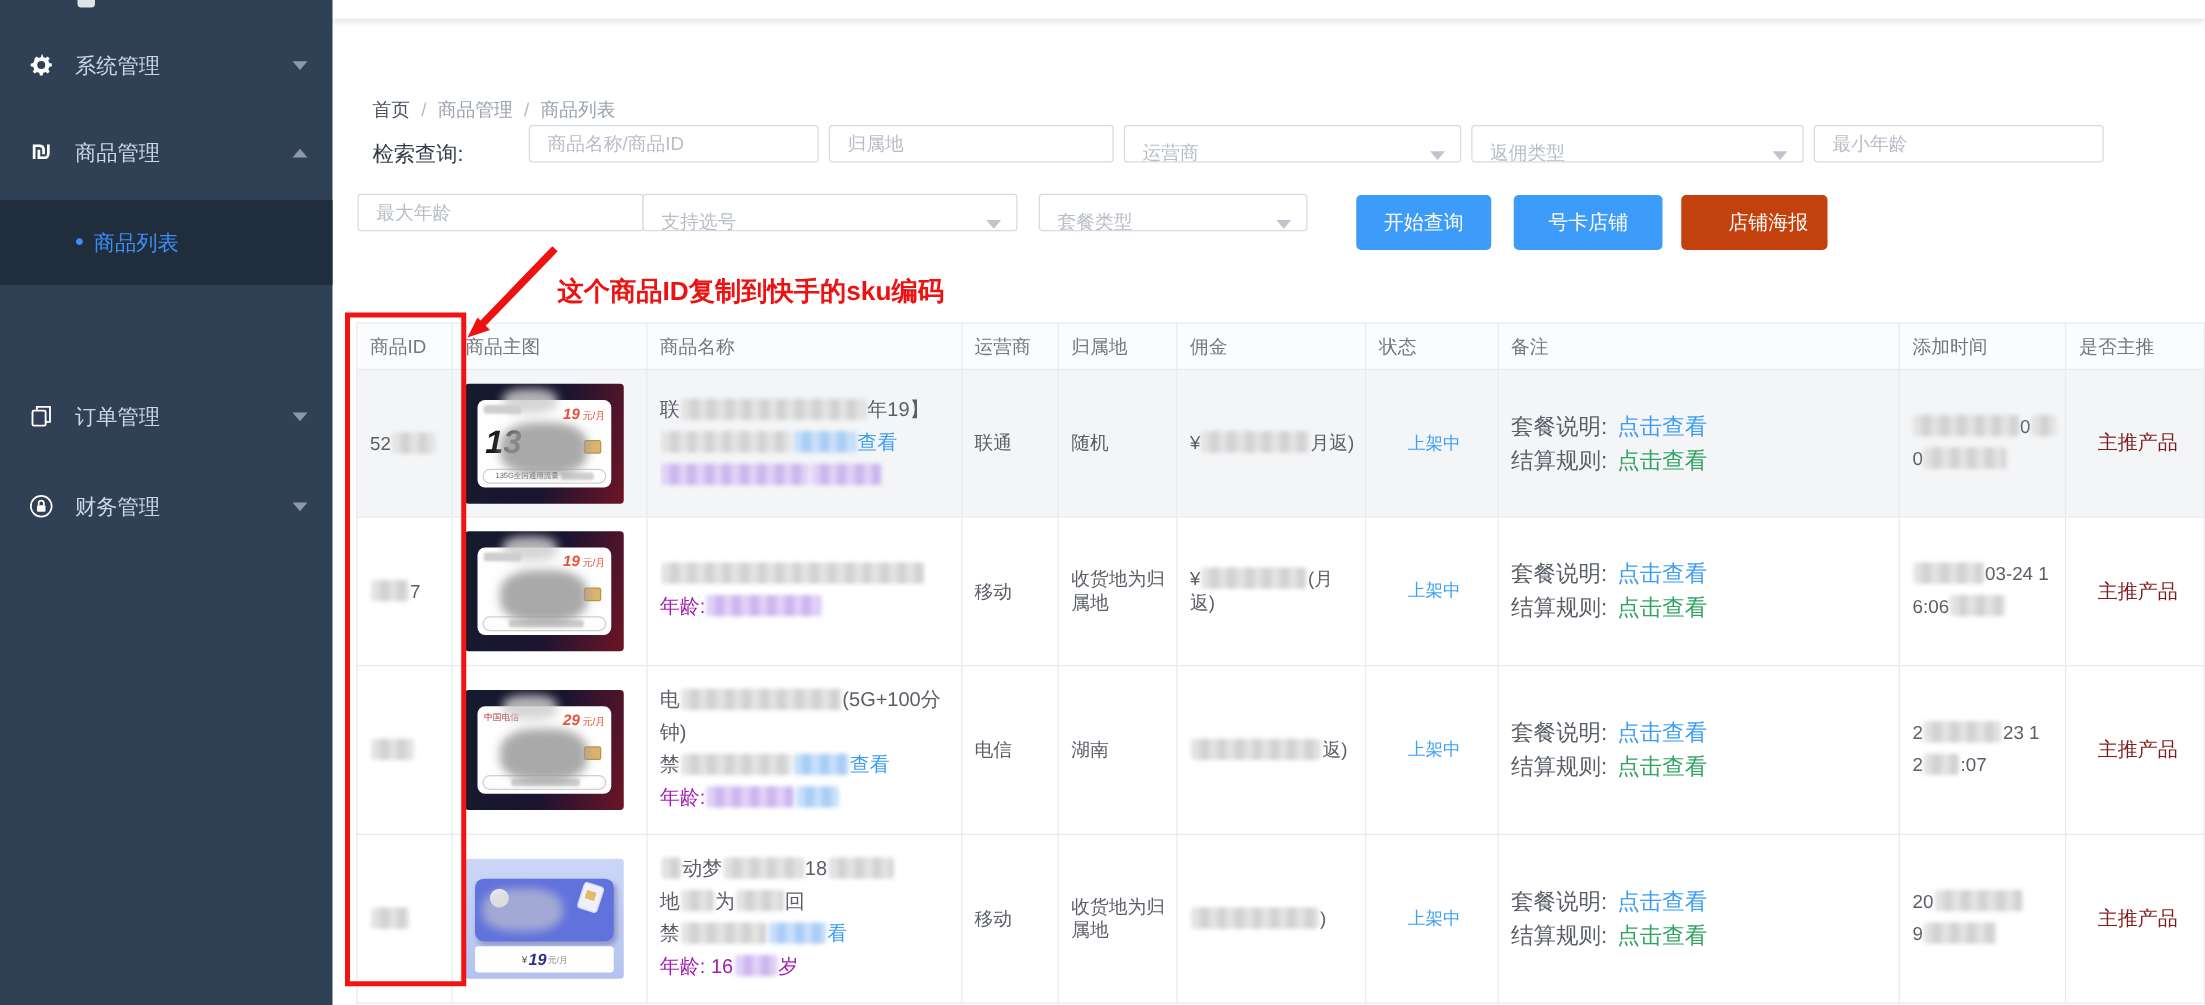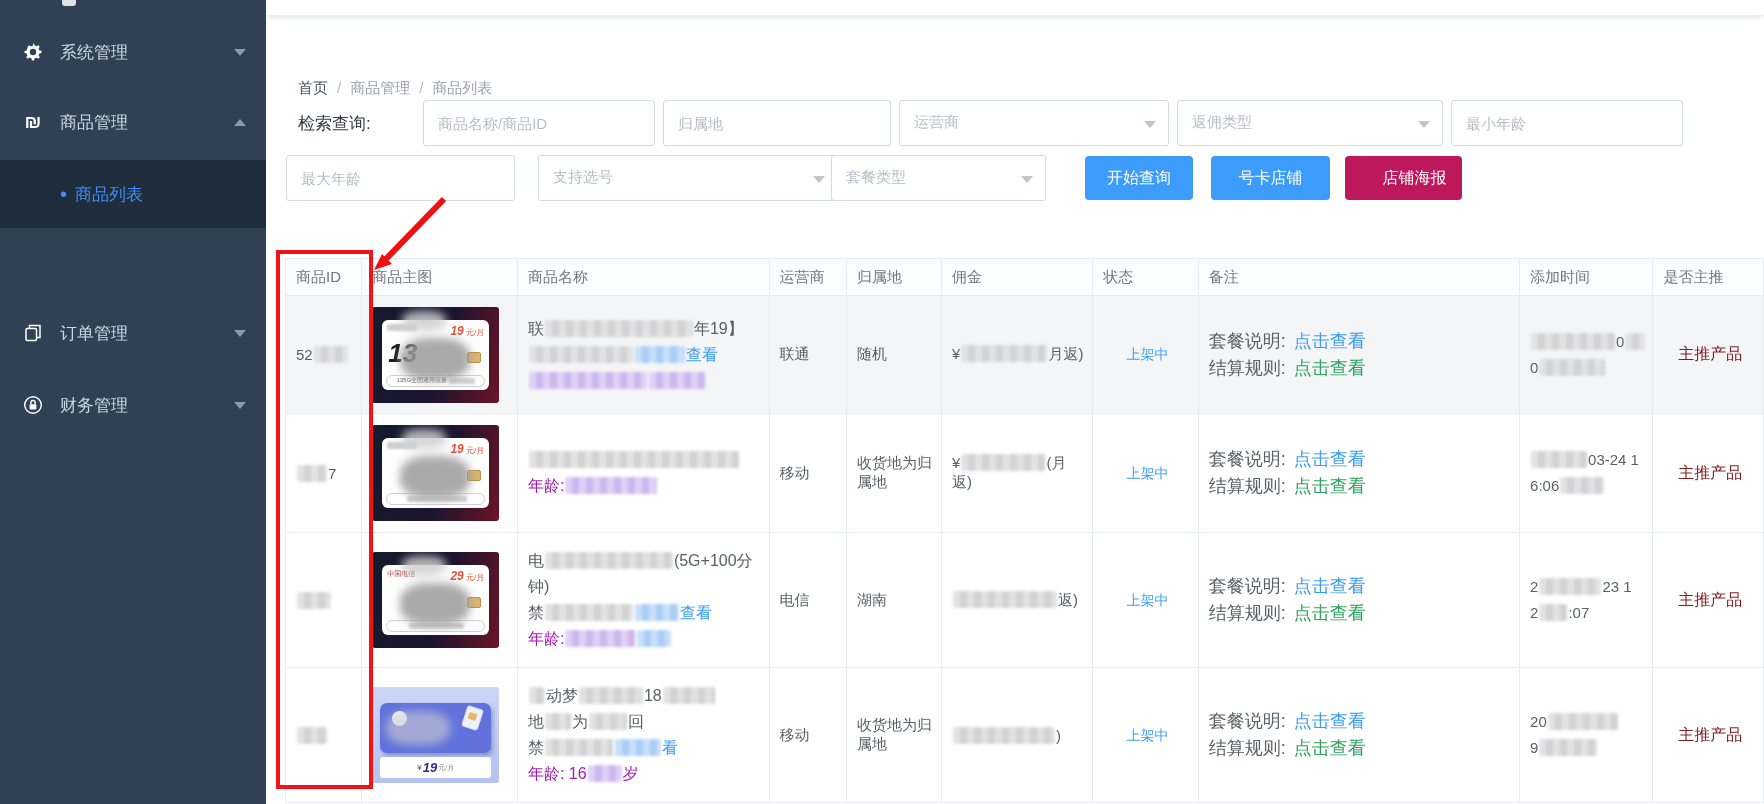--- a/index.html
+++ b/index.html
@@ -24,32 +24,32 @@
         padding-left:60px;box-sizing:border-box;color:#3f8ef6;font-size:17px;cursor:pointer;}
   .ssub .dot{color:#3f8ef6;margin-right:8px;font-size:20px;line-height:10px;}
   
   .content{position:absolute;left:266px;top:0;width:1498px;height:804px;background:#fff;}
   .topbar{position:absolute;left:0;top:0;width:100%;height:15px;background:#fff;box-shadow:0 2px 6px rgba(80,90,109,.18);}
   .breadcrumb{position:absolute;left:32px;top:44px;font-size:15px;color:#9aa3af;margin-top:35px;}
   .breadcrumb .bc-home{color:#4a5261;}
   .breadcrumb .sep{margin:0 9px;color:#b3bac4;}
   
   .filter-label{position:absolute;left:32px;top:112px;font-size:17px;color:#333a45;}
-  .ffield{position:absolute;height:46px;box-sizing:border-box;border:1px solid #d6dae1;border-radius:3px;background:#fff;}
+  .ffield{position:absolute;height:30px;box-sizing:border-box;border:1px solid #d6dae1;border-radius:3px;background:#fff;}
   .ffield input{width:100%;height:100%;border:none;outline:none;background:transparent;
                 font-size:15px;color:#606266;padding:0 14px;box-sizing:border-box;
                 font-family:"Liberation Sans","DejaVu Sans",sans-serif;}
   .ffield input::placeholder{color:#b7bdc7;opacity:1;}
   .ffield .ph{position:absolute;left:14px;top:12px;font-size:15px;color:#b7bdc7;}
   .ffield .caret{position:absolute;right:12px;top:20px;width:0;height:0;
                  border-left:6px solid transparent;border-right:6px solid transparent;border-top:7px solid #c0c4cc;}
   .fbtn{position:absolute;height:44px;border:none;border-radius:4px;color:#fff;font-size:16px;cursor:pointer;
         font-family:"Liberation Sans","DejaVu Sans",sans-serif;}
   .fbtn.blue{background:#3d9bfa;}
-  .fbtn.green{background:#be185d;padding-left:28px;}
+  .fbtn.green{background:#c2410c;padding-left:28px;}
   
   .annot-text{position:absolute;left:180px;top:219px;font-size:21px;font-weight:bold;color:#ee1111;z-index:40;pointer-events:none;}
   .annot-arrow{position:absolute;left:100px;top:185px;z-index:40;pointer-events:none;}
   .redbox{position:absolute;left:10px;top:250px;width:89px;height:531px;border:4px solid #f21414;z-index:39;pointer-events:none;}
   
   .tbl{position:absolute;left:19px;top:258px;border-collapse:collapse;table-layout:fixed;background:#fff;}
   .tbl th,.tbl td{border:1px solid #e7eaf0;box-sizing:border-box;vertical-align:middle;}
   .tbl th{height:37px;font-size:15px;font-weight:normal;color:#73777d;text-align:left;padding:0 0 0 10px;background:#fbfcfd;}
   .tbl td{padding:4px 6px 4px 10px;font-size:15px;color:#5a5e66;}
   tr.hoverrow td{background:#f4f5f7;}
@@ -154,38 +154,39 @@
       <div class="ffield" style="left: 633px; top: 100px; width: 270px;">
         <span class="ph">运营商</span>
         <span class="caret"></span>
       </div>
       <div class="ffield" style="left: 911px; top: 100px; width: 266px;">
         <span class="ph">返佣类型</span>
         <span class="caret"></span>
       </div>
       <div class="ffield" style="left: 1185px; top: 100px; width: 232px;"><input placeholder="最小年龄" style=""></div>
       <div class="ffield" style="left: 20px; top: 155px; width: 229px;"><input placeholder="最大年龄" style=""></div>
-      <div class="ffield" style="left: 272px; top: 155px; width: 300px;">
+      <div class="ffield" style="left: 248px; top: 155px; width: 300px;">
         <span class="ph">支持选号</span>
         <span class="caret"></span>
       </div>
       <div class="ffield" style="left: 565px; top: 155px; width: 215px;">
         <span class="ph">套餐类型</span>
         <span class="caret"></span>
       </div>
       <button class="fbtn blue" style="left: 819px; top: 156px; width: 108px;">开始查询</button>
       <button class="fbtn blue" style="left: 945px; top: 156px; width: 119px;">号卡店铺</button>
       <button class="fbtn green" style="left: 1079px; top: 156px; width: 117px;">店铺海报</button>
     </div>
 
   <div class="redbox"></div>
   <svg class="annot-arrow" width="120" height="100" viewBox="0 0 120 100">
     <line x1="78" y1="14" x2="20" y2="74" stroke="#ee1111" stroke-width="6"></line>
     <polygon points="8,85 26,79 16,69" fill="#ee1111"></polygon>
   </svg>
+  <div class="annot-text">这个商品ID复制到快手的sku编码</div>
 
   <table class="tbl" id="ptable">
       <colgroup>
         <col style="width: 77px;">
         <col style="width: 156px;">
         <col style="width: 252px;">
         <col style="width: 79px;">
         <col style="width: 97px;">
         <col style="width: 152px;">
         <col style="width: 108px;">

